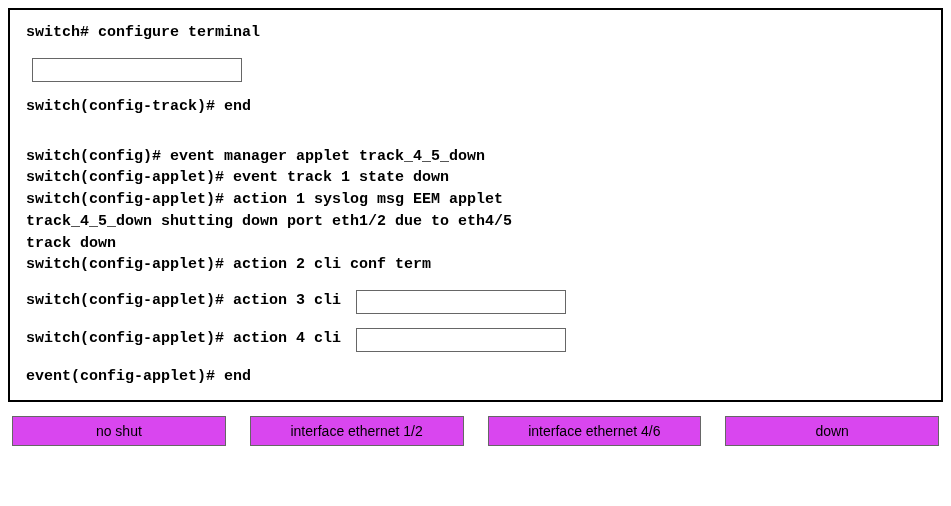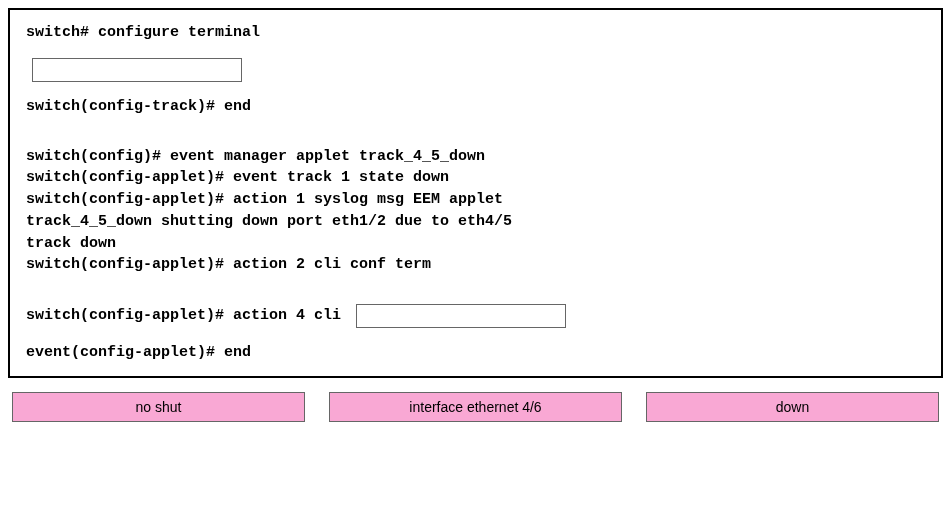--- a/index.html
+++ b/index.html
@@ -17,21 +17,20 @@
     }
     .terminal-box {
       border: 2px solid #000;
       padding: 12px 16px;
       margin-bottom: 14px;
     }
     .line {
       line-height: 1.45;
       white-space: pre-wrap;
       display: flex;
-      align-items: center;
       flex-wrap: wrap;
     }
     .gap {
       height: 14px;
     }
     .big-gap {
       height: 28px;
     }
     .blank-input {
       display: inline-block;
@@ -52,21 +51,21 @@
       padding: 0 4px;
     }
     .option {
       border: 1px solid #666;
       padding: 6px 8px;
       text-align: center;
       font-family: Arial, Helvetica, sans-serif;
       font-weight: normal;
       font-size: 14px;
       flex: 1;
-      background: #f9a8d4;
+      background: #d946ef;
       cursor: move;
     }
     .pre-text {
       white-space: pre;
     }
   </style>
 </head>
 <body>
 
 <div class="terminal-box">
@@ -78,26 +77,31 @@
   <div class="gap"></div>
   <div class="line"><span class="pre-text">switch(config-track)# end</span></div>
   <div class="big-gap"></div>
   <div class="line"><span class="pre-text">switch(config)# event manager applet track_4_5_down</span></div>
   <div class="line"><span class="pre-text">switch(config-applet)# event track 1 state down</span></div>
   <div class="line"><span class="pre-text">switch(config-applet)# action 1 syslog msg EEM applet</span></div>
   <div class="line"><span class="pre-text">track_4_5_down shutting down port eth1/2 due to eth4/5</span></div>
   <div class="line"><span class="pre-text">track down</span></div>
   <div class="line"><span class="pre-text">switch(config-applet)# action 2 cli conf term</span></div>
   <div class="gap"></div>
+  <div class="line">
+    <span class="pre-text">switch(config-applet)# action 3 cli </span>
+    <input class="blank-input" type="text" style="">
+  </div>
   <div class="gap"></div>
   <div class="line">
     <span class="pre-text">switch(config-applet)# action 4 cli </span>
     <input class="blank-input" type="text" style="">
   </div>
   <div class="gap"></div>
   <div class="line"><span class="pre-text">event(config-applet)# end</span></div>
 </div>
 
 <div class="options-row">
   <div class="option">no shut</div>
+  <div class="option">interface ethernet 1/2</div>
   <div class="option">interface ethernet 4/6</div>
   <div class="option">down</div>
 </div>
 
 </body></html>

